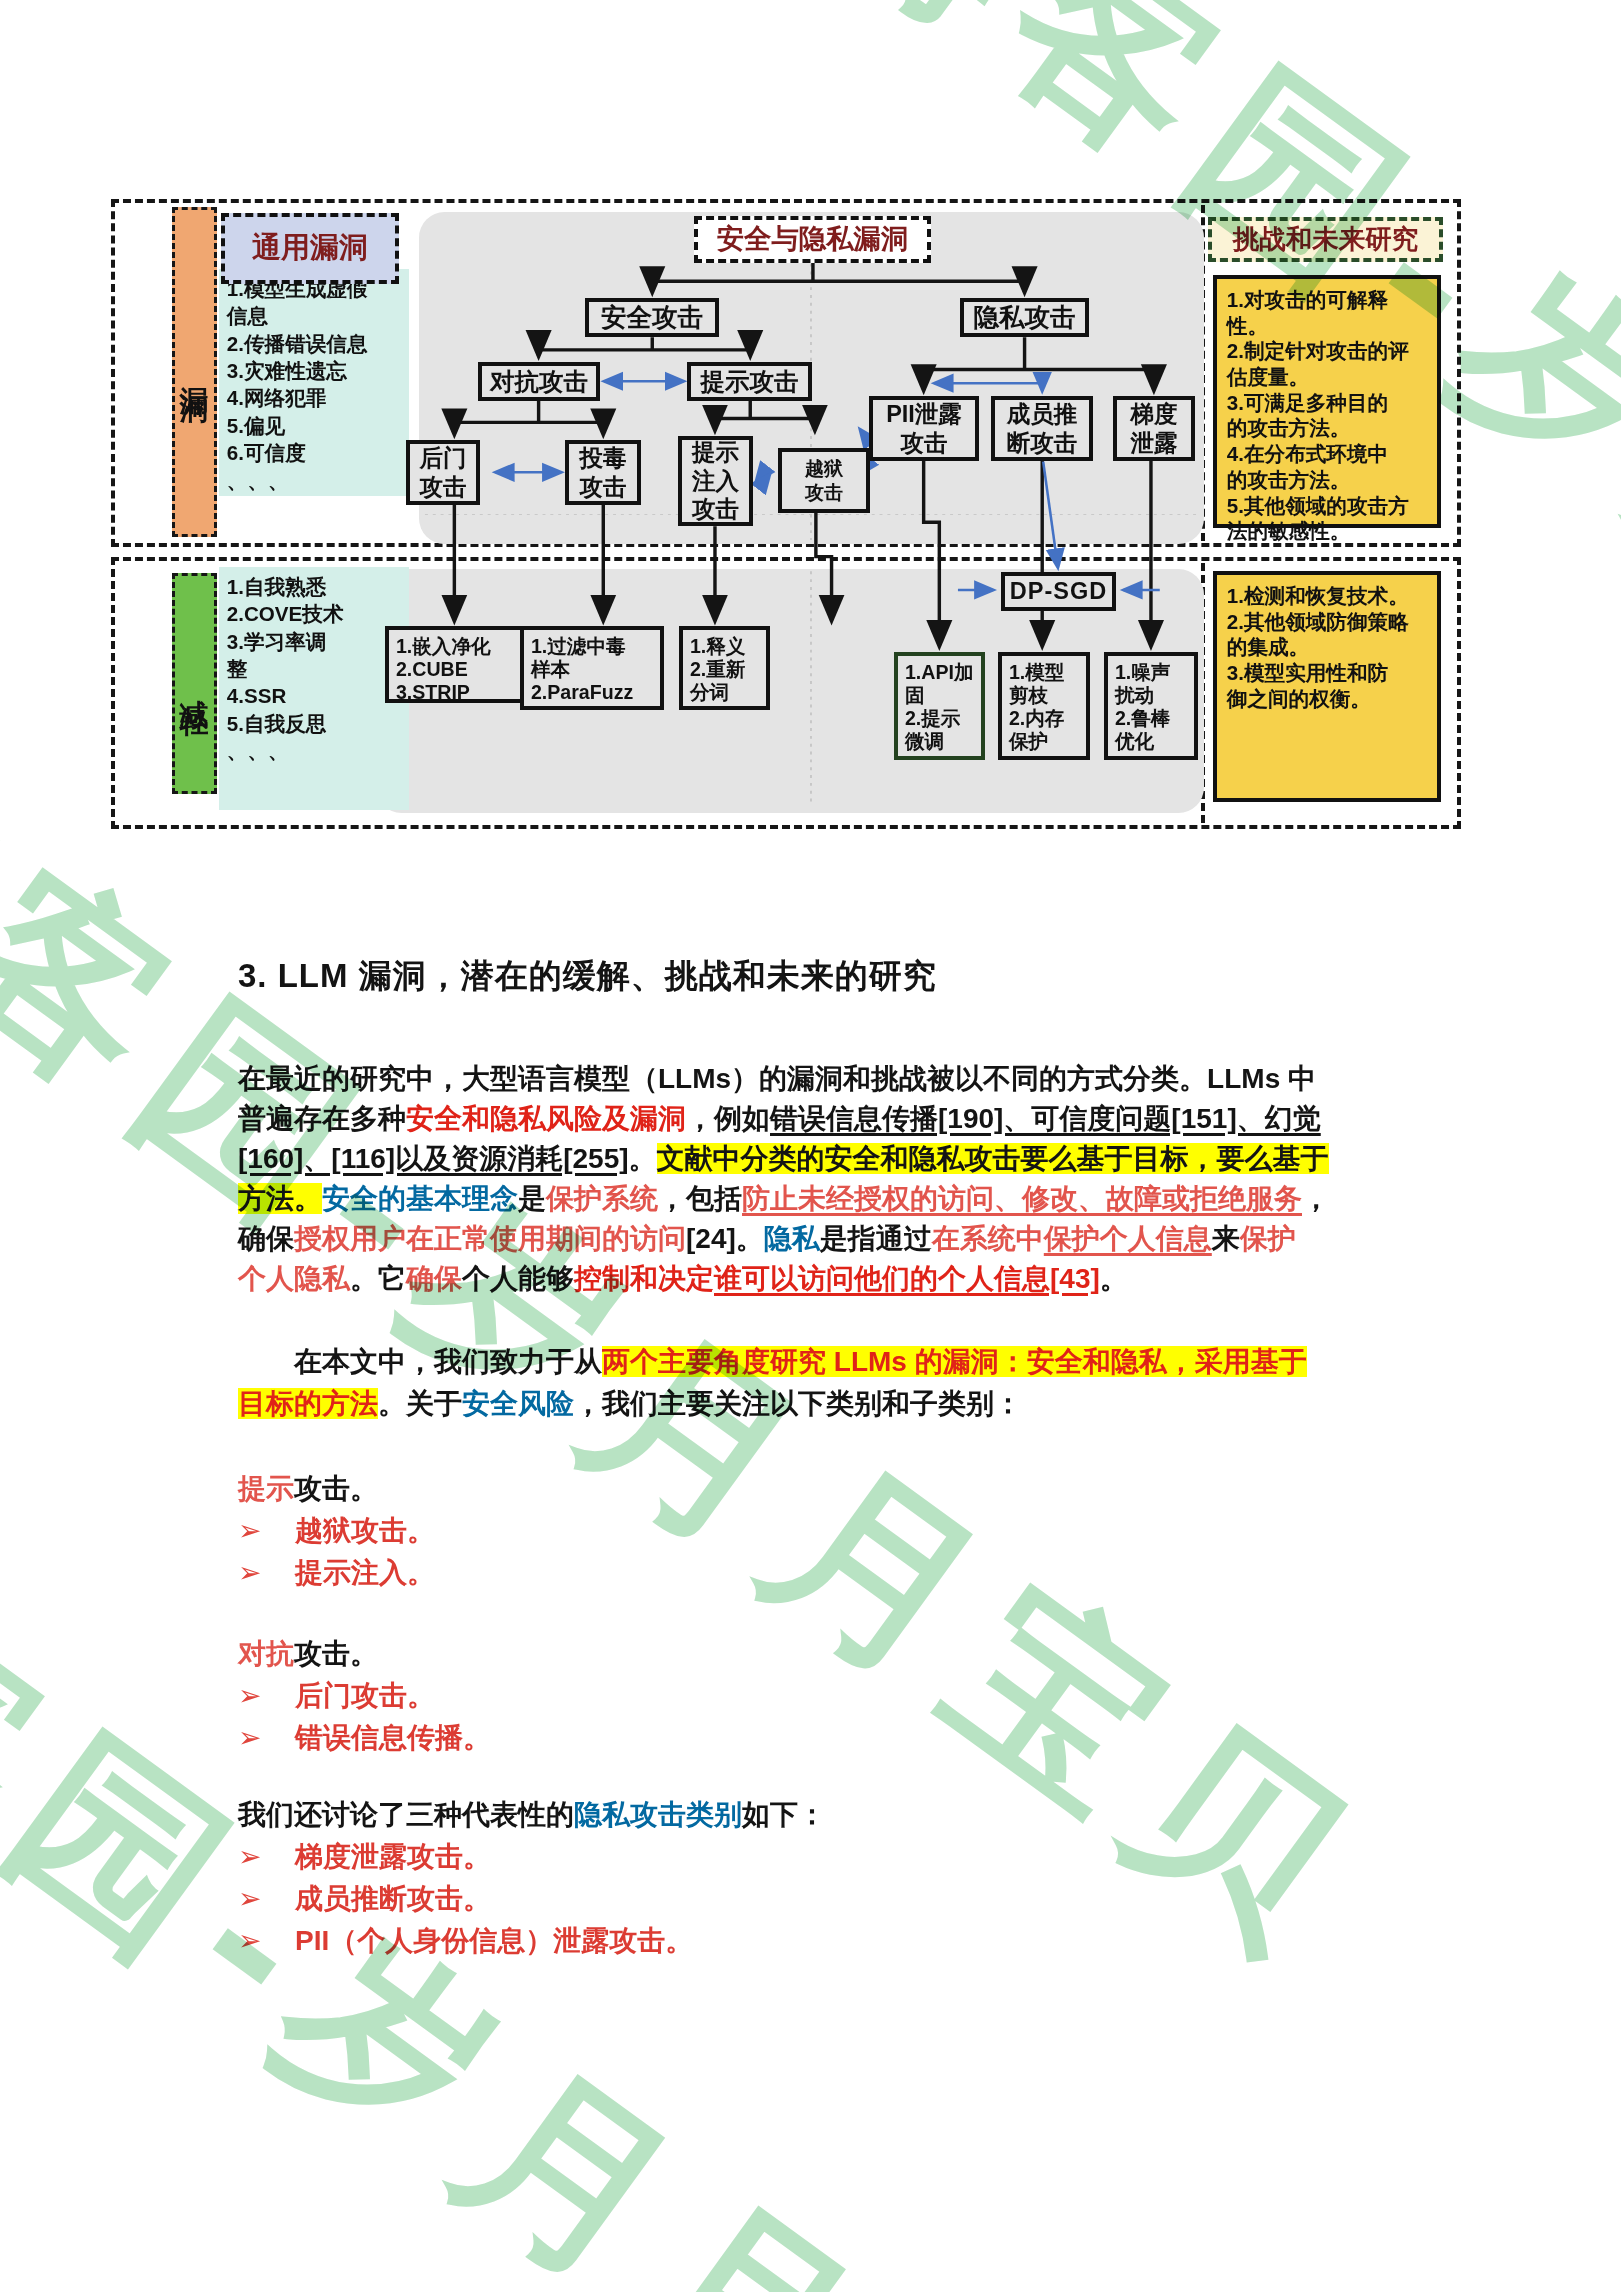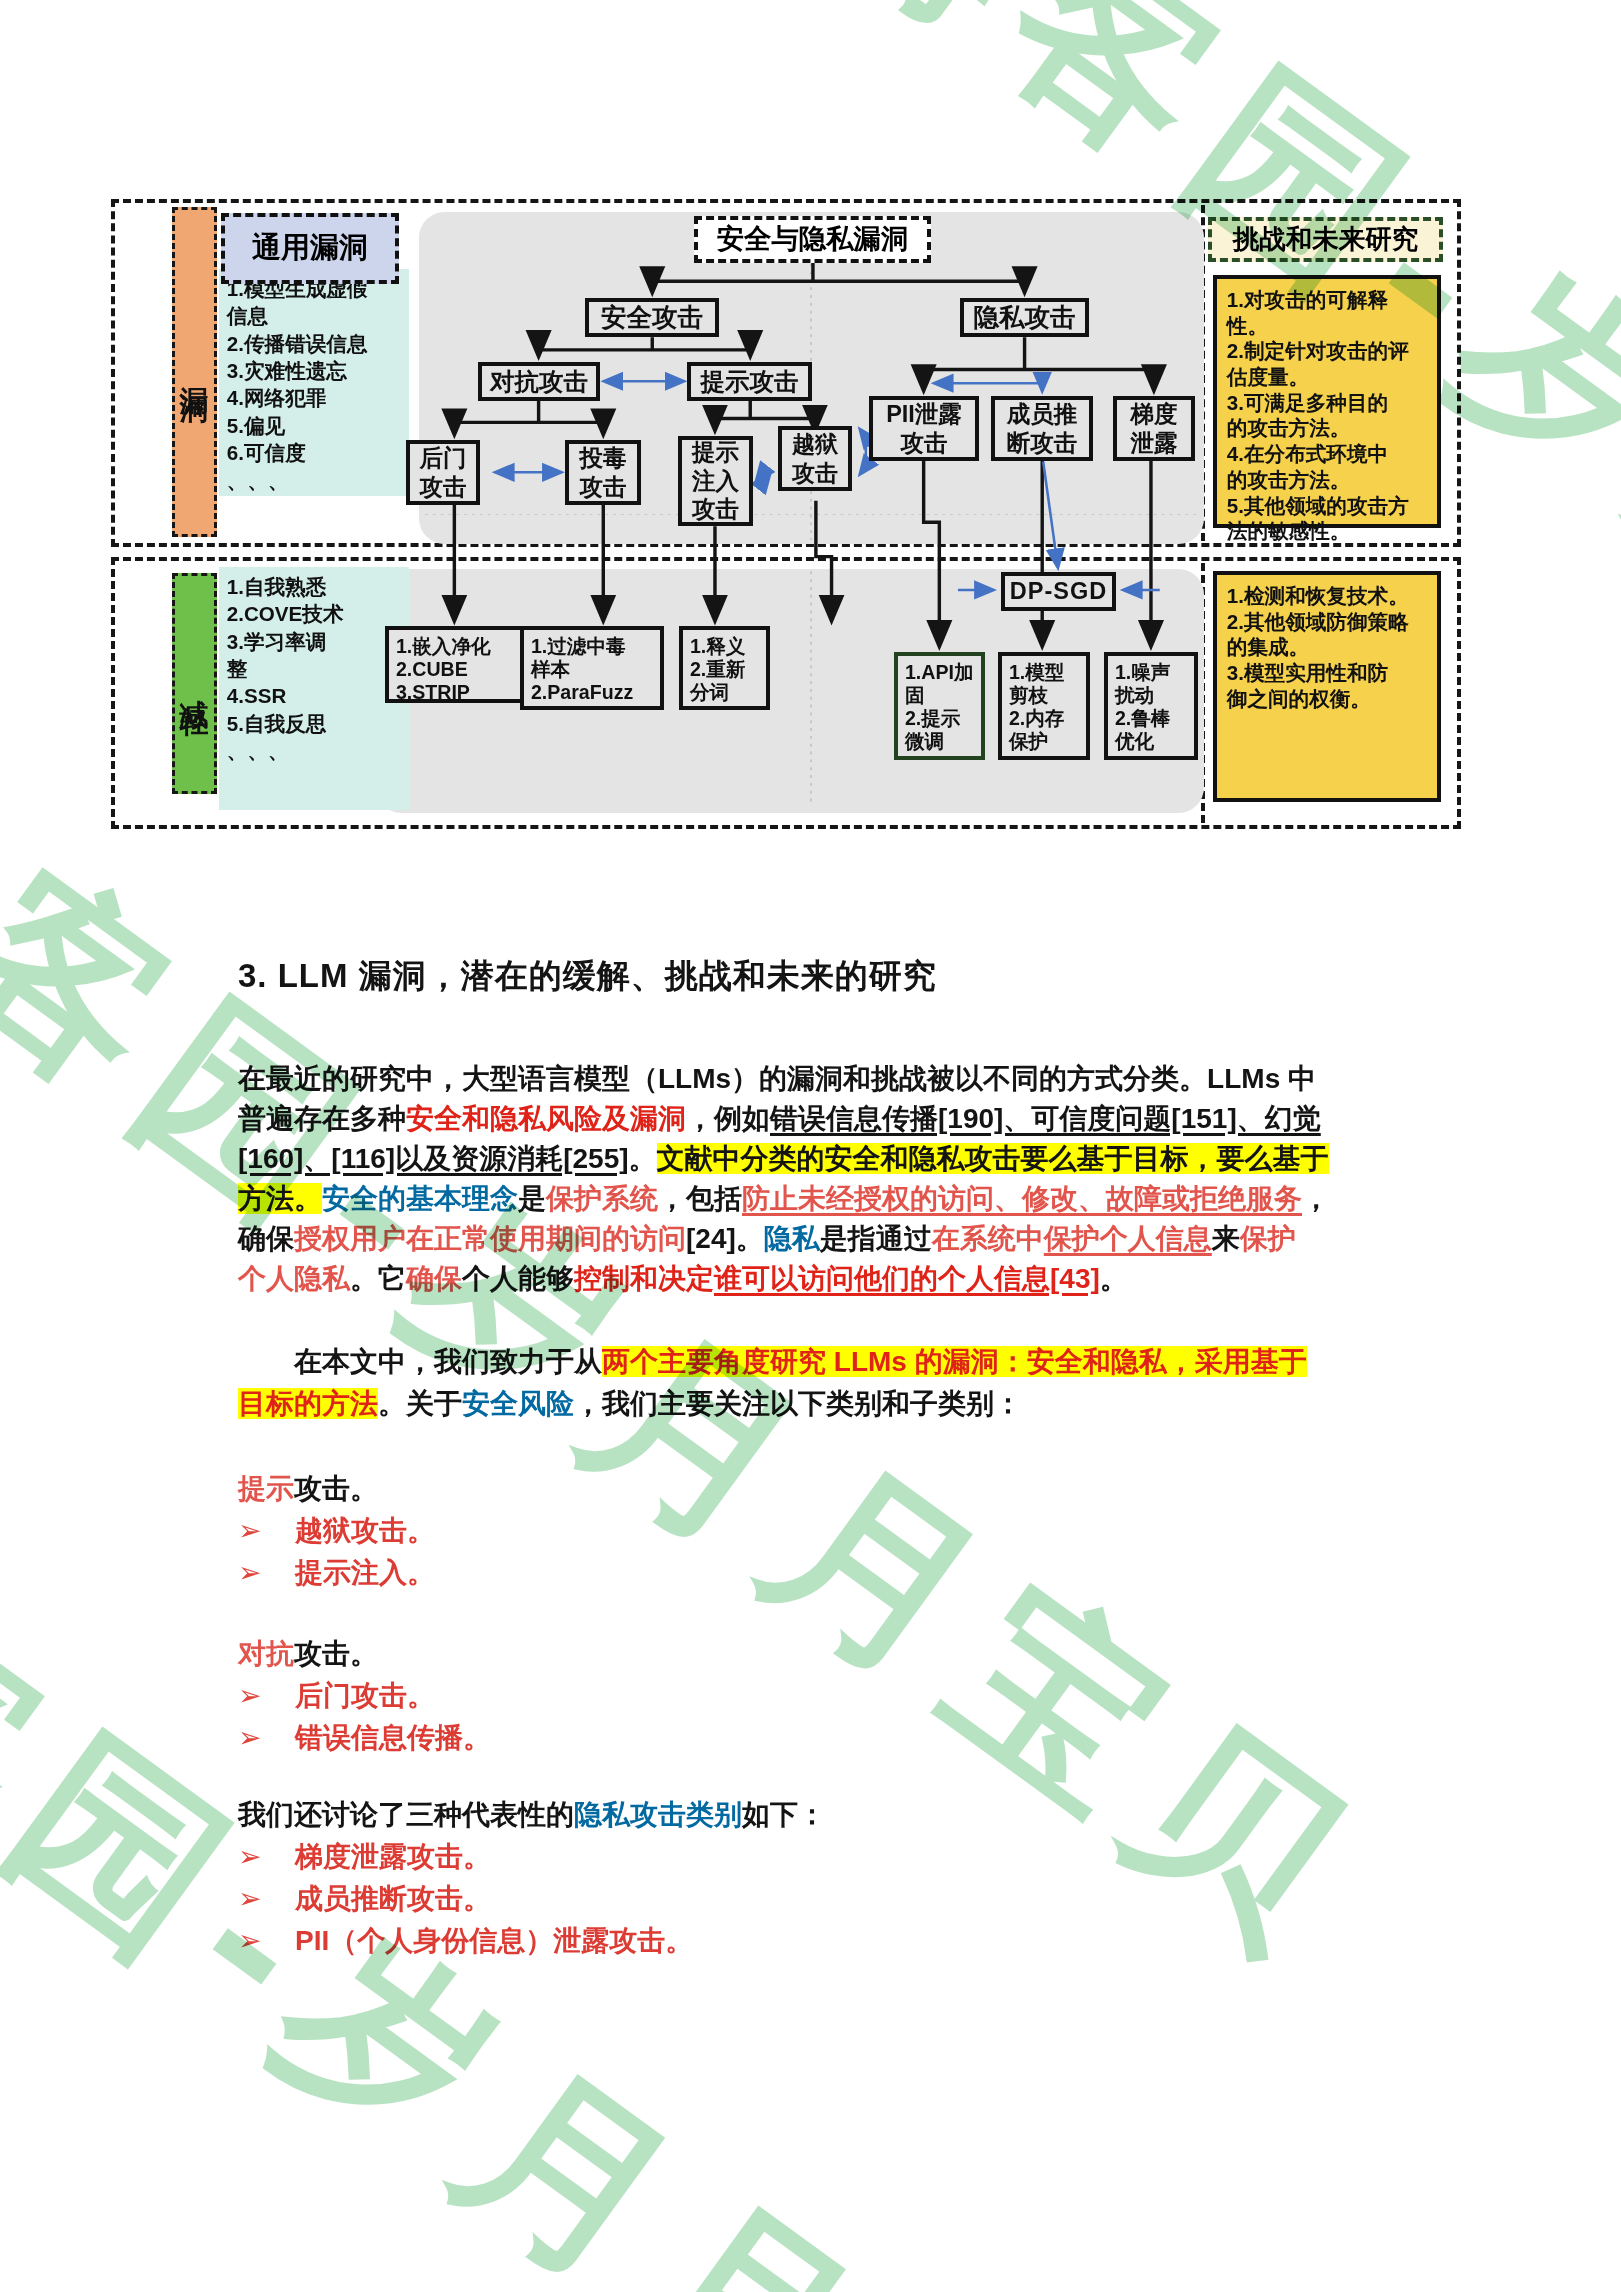--- a/index.html
+++ b/index.html
@@ -12,21 +12,21 @@
   
   .diagram{position:absolute;left:111px;top:199px;width:1350px;height:629px;z-index:2;}
   .sec-border{position:absolute;border:4.9px dashed #161616;box-sizing:border-box;}
   .panel{position:absolute;background:#e4e4e4;border-radius:25.5px;}
   .vsep{position:absolute;border-left:4.9px dashed #161616;width:0;}
   .dbox{position:absolute;box-sizing:border-box;border:4.9px solid #111;background:#e4e4e4;
         display:flex;align-items:center;justify-content:center;text-align:center;
         font-weight:bold;color:#111;line-height:1.22;white-space:pre-line;}
   .dashbox{position:absolute;box-sizing:border-box;border:4.9px dashed #111;
         display:flex;align-items:center;justify-content:center;text-align:center;
-        font-weight:bold;color:#000000;}
+        font-weight:bold;color:#7f1d1d;}
   .listbox{position:absolute;box-sizing:border-box;font-weight:bold;color:#111;
         white-space:pre-line;padding:5.9px 7.8px;}
   .mbox{position:absolute;box-sizing:border-box;border:4.9px solid #111;background:#e4e4e4;
         font-weight:bold;color:#111;white-space:pre-line;padding:4.9px 6.9px;font-size:19.6px;line-height:1.18;}
   .vlabel{position:absolute;box-sizing:border-box;border:3.9px dashed #161616;
         writing-mode:vertical-rl;text-orientation:upright;letter-spacing:7.8px;
         display:flex;align-items:center;justify-content:center;
         font-weight:bold;font-size:29px;color:#111;}
   .ybox{position:absolute;box-sizing:border-box;border:4.9px solid #111;background:#f6d14b;
         font-weight:bold;color:#111;white-space:pre-line;padding:7.8px 9.8px;font-size:20.6px;line-height:1.25;}
@@ -142,21 +142,21 @@
     <div class="dbox" style="left:849px;top:99px;width:129px;height:39px;font-size:25.5px;">隐私攻击</div>
     <div class="dbox" style="left:367px;top:163px;width:122px;height:39px;font-size:24.5px;">对抗攻击</div>
     <div class="dbox" style="left:576px;top:163px;width:125px;height:39px;font-size:24.5px;">提示攻击</div>
     <div class="dbox" style="left:295px;top:241px;width:74px;height:65px;font-size:23.5px;">后门
 攻击</div>
     <div class="dbox" style="left:454px;top:241px;width:76px;height:65px;font-size:23.5px;">投毒
 攻击</div>
     <div class="dbox" style="left:567px;top:237px;width:75px;height:90px;font-size:23.5px;">提示
 注入
 攻击</div>
-    <div class="dbox" style="left:667px;top:227px;width:74px;height:65px;font-size:23px;">越狱
+    <div class="dbox" style="left:667px;top:249px;width:92px;height:65px;font-size:19px;">越狱
 攻击</div>
     <div class="dbox" style="left:758px;top:197px;width:110px;height:65px;font-size:23.5px;">PII泄露
 攻击</div>
     <div class="dbox" style="left:880px;top:197px;width:102px;height:65px;font-size:23.5px;">成员推
 断攻击</div>
     <div class="dbox" style="left:1002px;top:197px;width:82px;height:65px;font-size:23.5px;">梯度
 泄露</div>
     <div class="dbox" style="left:890px;top:373px;width:115px;height:39px;font-size:23.5px;letter-spacing:1px;">DP-SGD</div>
 
     <div class="mbox" style="left:274px;top:427px;width:139px;height:77px;">1.嵌入净化

